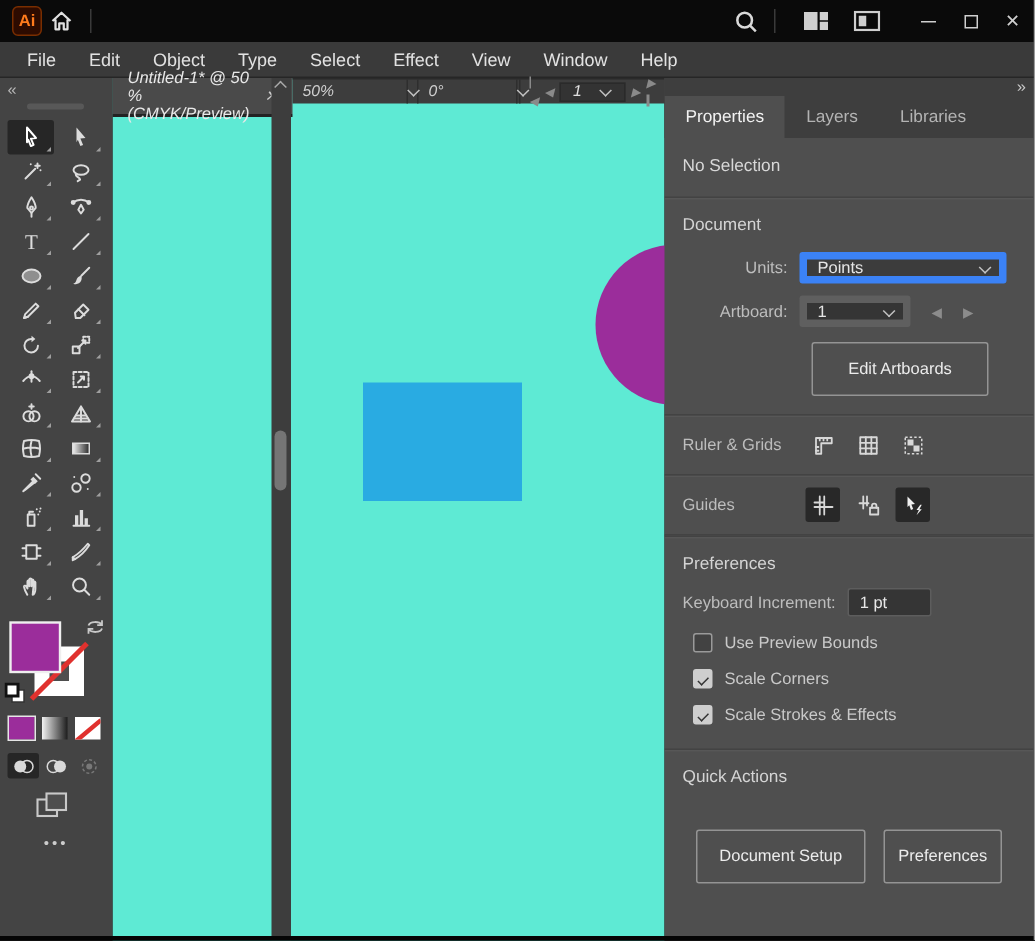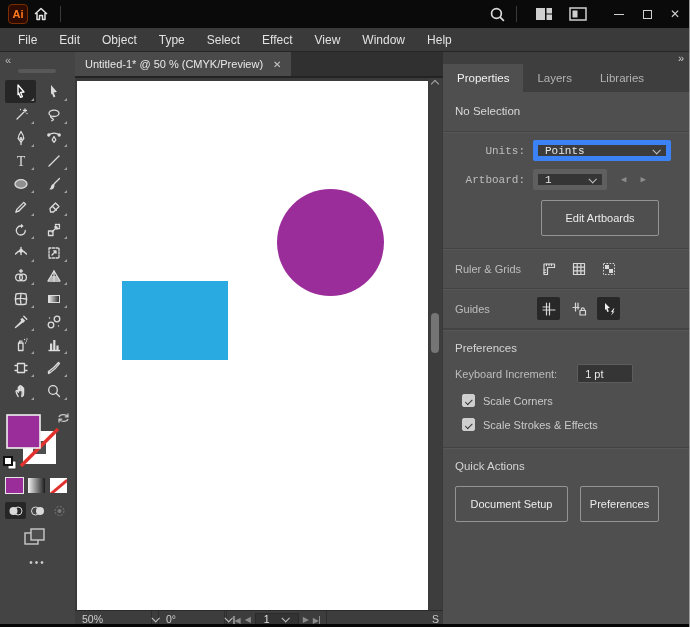--- a/index.html
+++ b/index.html
@@ -44,21 +44,21 @@
   .crb.nonec { background:#fff; overflow:hidden; }
   .crb.nonec::after { content:""; position:absolute; left:-3px; right:-3px; top:50%; border-top:3px solid #e0312e; transform:rotate(-40deg); }
   .moderow { position:absolute; left:5px; top:450px; display:flex; gap:1px; }
   .modebtn { width:21px; height:17px; display:flex; align-items:center; justify-content:center; border-radius:2px; }
   .modebtn.active { background:#262626; }
   .modebtn.disabled { opacity:.35; }
   .screenmode { position:absolute; left:24px; top:476px; }
   .tb-ellipsis { position:absolute; left:0; top:505px; width:75px; text-align:center; color:#cccccc; font-size:10px; letter-spacing:2px; }
 
   
-  .center { width:368px; flex:none; display:flex; flex-direction:column; background:#5eead4; }
+  .center { width:368px; flex:none; display:flex; background:#5eead4;font-style:italic; }
   .tabstrip { height:26px; background:#303030; display:flex; border-bottom:2px solid #232323; }
   .doc-tab { max-width:232px; background:#4a4a4a; color:#e8e8e8; display:flex; align-items:center; padding:0 10px; gap:10px; font-size:11px; }
   .doc-tab .close { color:#cdcdcd; font-size:10px; }
   .canvas { position:relative; flex:1; background:#3a3a3a; }
   .artboard { position:absolute; left:2px; top:3px; right:15px; bottom:0; background:#ffffff; }
   .shape-rect { position:absolute; left:45px; top:200px; width:106px; height:79px; }
   .shape-circle { position:absolute; left:200px; top:108px; width:107px; height:107px; border-radius:50%; }
   .vscroll { position:absolute; right:1px; top:0; width:13px; bottom:0; background:#3d3d3d; }
   .vscroll .up { position:absolute; top:3px; left:3px; width:6px; height:6px; border-left:1.5px solid #a9a9a9; border-top:1.5px solid #a9a9a9; transform:rotate(45deg); }
   .vscroll .thumb { position:absolute; top:235px; left:2px; width:8px; height:40px; border-radius:4px; background:#757575; }
@@ -79,42 +79,42 @@
   .panel { flex:1; background:#4f4f4f; position:relative; display:flex; flex-direction:column; overflow:hidden; }
   .panel-top { height:12px; background:#3e3e3e; position:relative; }
   .panel-top .pcollapse { position:absolute; right:6px; top:0px; color:#c9c9c9; font-size:11px; letter-spacing:-1px; }
   .panel-tabs { height:28px; background:#3e3e3e; display:flex; }
   .ptab { padding:0 14px; display:flex; align-items:center; color:#b3b3b3; font-size:11.5px; }
   .ptab.active { background:#4f4f4f; color:#f2f2f2; }
   .panel-body { flex:1; padding:0 12px; }
   .pdivider { height:1px; background:#434343; box-shadow:0 1px 0 #575757; margin:0 -12px; }
   .p-noselect { padding:13px 0 14px; color:#d8d8d8; font-size:11.5px; }
   .p-sec-title { padding:12px 0 4px; color:#d4d4d4; font-size:11.5px; }
-  .p-row { display:flex; align-items:center; margin-top:8px;font-family:Liberation Mono, monospace; }
+  .p-row { display:flex; align-items:center; margin-top:8px; }
   .p-label { width:78px; text-align:right; padding-right:8px; color:#bdbdbd; flex:none; }
   .dropdown { height:21px; background:#3c3c3c; border:5px solid #3b82f6; border-radius:2px; display:flex; align-items:center; padding:0 7px; color:#e6e6e6; }
   .dropdown .chev { margin-left:auto; }
   .dd-units { width:138px; }
   .dd-artboard { width:74px; border-color:#5f5f5f; background:#353535; }
   .ab-arrows { display:flex; gap:14px; margin-left:14px; color:#8c8c8c; font-size:9px; }
   .btn { height:36px; border:1px solid #949494; border-radius:2px; background:transparent; color:#ececec; font-size:11px; display:flex; align-items:center; justify-content:center; font-family:"Liberation Sans",sans-serif; }
   .btn-edit-artboards { width:118px; margin:10px 0 12px 86px; }
   .icon-row { display:flex; align-items:center; padding:8px 0; }
   .icon-row .p-label2 { width:82px; color:#bdbdbd; flex:none; }
   .ibtn { width:23px; height:23px; margin-right:7px; display:flex; align-items:center; justify-content:center; border-radius:2px; }
   .ibtn.active { background:#282828; }
   .psvg { stroke:#d8d8d8; fill:none; stroke-width:1.2; stroke-linecap:round; stroke-linejoin:round; }
-  .kb-row { display:flex; align-items:center; margin-top:6px;gap:12px; }
+  .kb-row { display:flex; align-items:center; margin-top:6px; }
   .kb-row .kb-label { color:#bdbdbd; }
   .kb-input { width:56px; height:19px; background:#353535; border:1px solid #5d5d5d; border-radius:2px; margin-left:8px; color:#e8e8e8; display:flex; align-items:center; padding-left:7px; }
   .cb-row { display:flex; align-items:center; gap:8px; margin-top:11px; padding-left:7px; color:#c9c9c9; }
   .checkbox { width:13px; height:13px; border-radius:2px; border:1px solid #9a9a9a; background:#424242; position:relative; flex:none; }
   .checkbox.checked { background:#cecece; border-color:#cecece; }
   .checkbox.checked::after { content:""; position:absolute; left:2.5px; top:5px; width:6px; height:3px; border-left:1.8px solid #333; border-bottom:1.8px solid #333; transform:rotate(-45deg) translateY(-1px); }
-  .qa-buttons { display:flex; gap:12px; margin-top:10px; }
+  .qa-buttons { display:flex; gap:12px; margin-top:25px;justify-content:center; }
   .btn-docsetup { width:113px; }
   .btn-prefs { width:79px; }
 
   .bottom-strip { position:absolute; left:0; bottom:0; width:100%; height:3px; background:#050505; }
 </style>
 </head>
 <body>
 
 <div class="app">
 
@@ -469,20 +469,21 @@
       <div class="panel-tabs">
         <div class="ptab active">Properties</div>
         <div class="ptab">Layers</div>
         <div class="ptab">Libraries</div>
       </div>
 
       <div class="panel-body">
         <div class="p-noselect">No Selection</div>
         <div class="pdivider"></div>
 
+        <div class="p-sec-title">Document</div>
 
         <div class="p-row">
           <span class="p-label">Units:</span>
           <div class="dropdown dd-units">
             <span>Points</span>
             <span class="chev"></span>
           </div>
         </div>
 
         <div class="p-row">
@@ -554,20 +555,24 @@
         <div class="pdivider"></div>
 
         <div class="p-sec-title">Preferences</div>
 
         <div class="kb-row">
           <span class="kb-label">Keyboard Increment:</span>
           <span class="kb-input">1 pt</span>
         </div>
 
         <div class="cb-row">
+          <span class="checkbox"></span>
+          <span>Use Preview Bounds</span>
+        </div>
+        <div class="cb-row">
           <span class="checkbox checked"></span>
           <span>Scale Corners</span>
         </div>
         <div class="cb-row">
           <span class="checkbox checked"></span>
           <span>Scale Strokes &amp; Effects</span>
         </div>
 
         <div class="pdivider" style="margin-top:16px;"></div>
 

